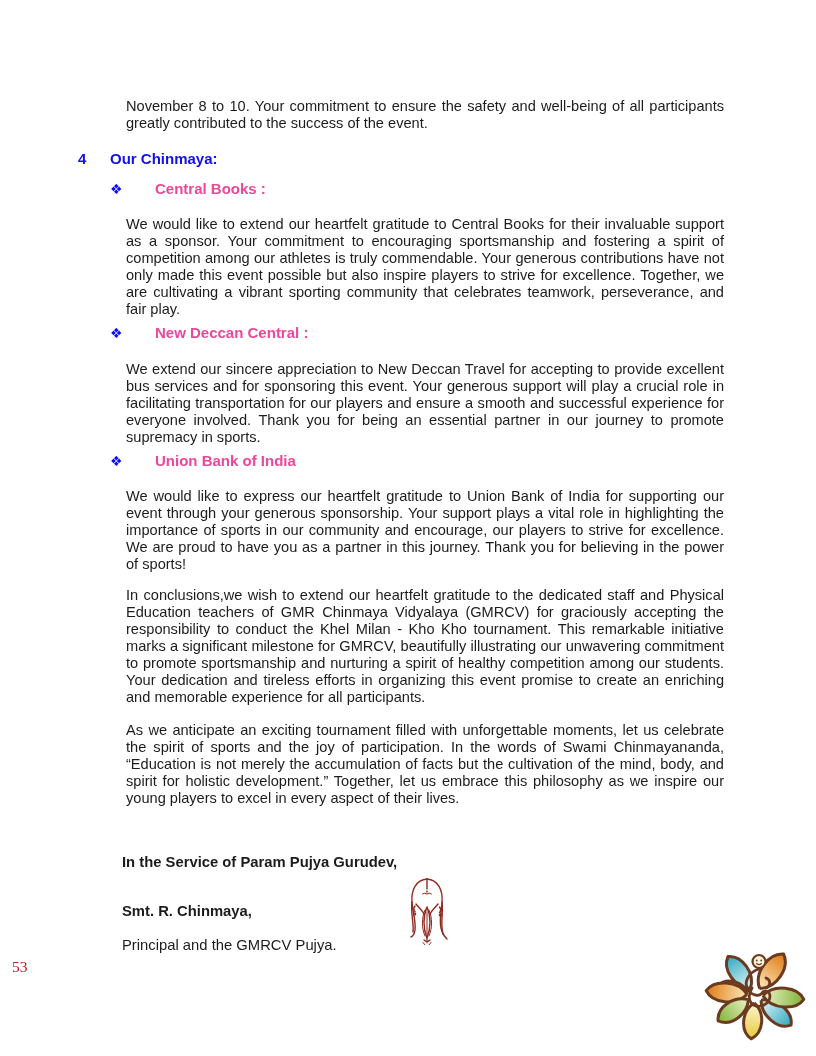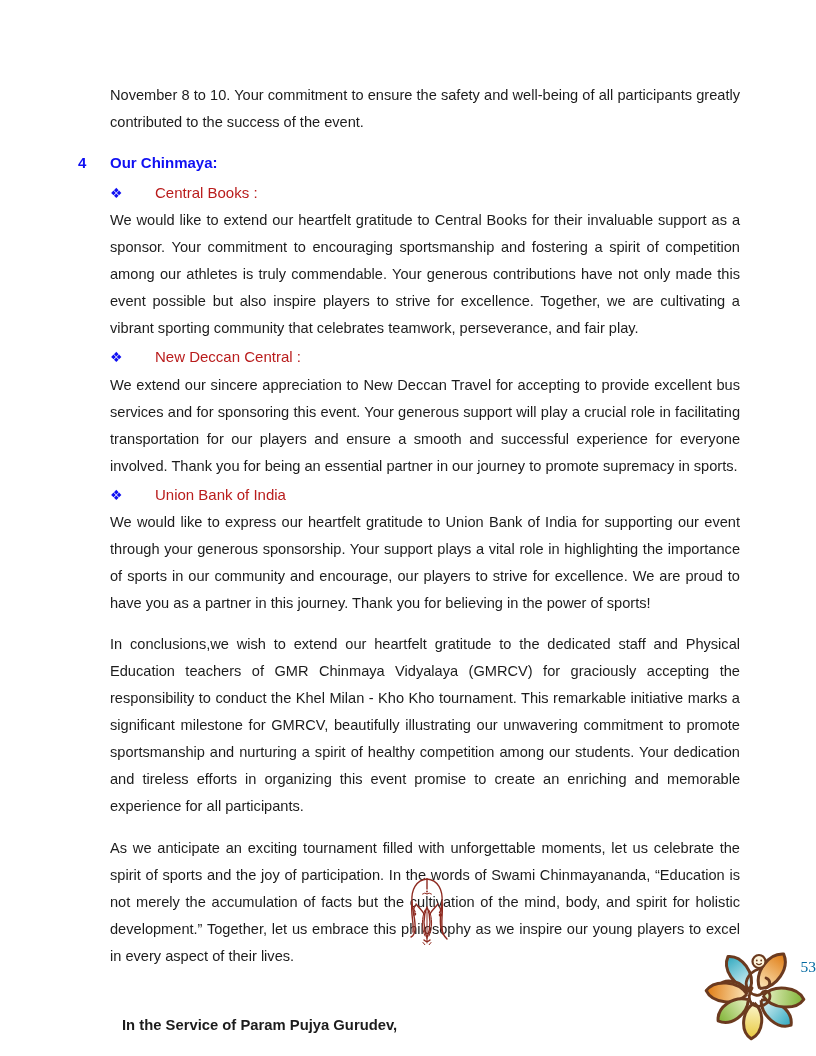--- a/index.html
+++ b/index.html
@@ -11,23 +11,23 @@
     color:#1c1c1c;
     overflow:hidden;
   }
   .content {
     position:absolute;
     left:110px; top:82px;
     width:630px;
   }
   .body-text {
     font-size:14.6px;
-    line-height:27px;
+    line-height:17px;
     text-align:justify;
-    margin:0;
+    margin:16px;
   }
   .intro { margin-bottom:16px; }
   .section-heading {
     position:relative;
     font-size:15px;
     font-weight:bold;
     color:#0f0ff2;
     line-height:21.6px;
     margin:0 0 8px 0;
   }
@@ -41,44 +41,44 @@
     line-height:21.6px;
     margin:0 0 3px 0;
   }
   .bullet-icon {
     color:#0f0ff2;
     font-size:14px;
     width:45px;
     flex:0 0 45px;
   }
   .bullet-label {
-    font-weight:normal;
+    font-weight:bold;
     font-size:15px;
-    color:#b91c1c;
+    color:#ec4899;
   }
   .sponsor-para { margin-bottom:4px; }
   .closing-1 { margin-top:14px; }
   .closing-2 { margin-top:15px; }
   .sig-line { font-size:14.8px; line-height:21.6px; margin:12px; }
   .sig-1 { font-weight:bold; margin-top:45px; }
   .sig-2 { font-weight:bold; margin-top:27px; }
   .sig-3 { font-weight:normal; }
   .emblem {
     position:absolute;
     left:402px; top:876px;
     width:50px; height:72px;
   }
   .page-number {
     position:absolute;
     left:12px; right:0;
     top:958px;
-    text-align:right;
+    text-align:left;
     font-family:"Liberation Serif", serif;
     font-size:15.5px;
-    color:#0369a1;
+    color:#b91c1c;
   }
   .lotus {
     position:absolute;
     left:697px; top:948px;
     width:115px; height:104px;
   }
 </style>
 </head>
 <body>
 

